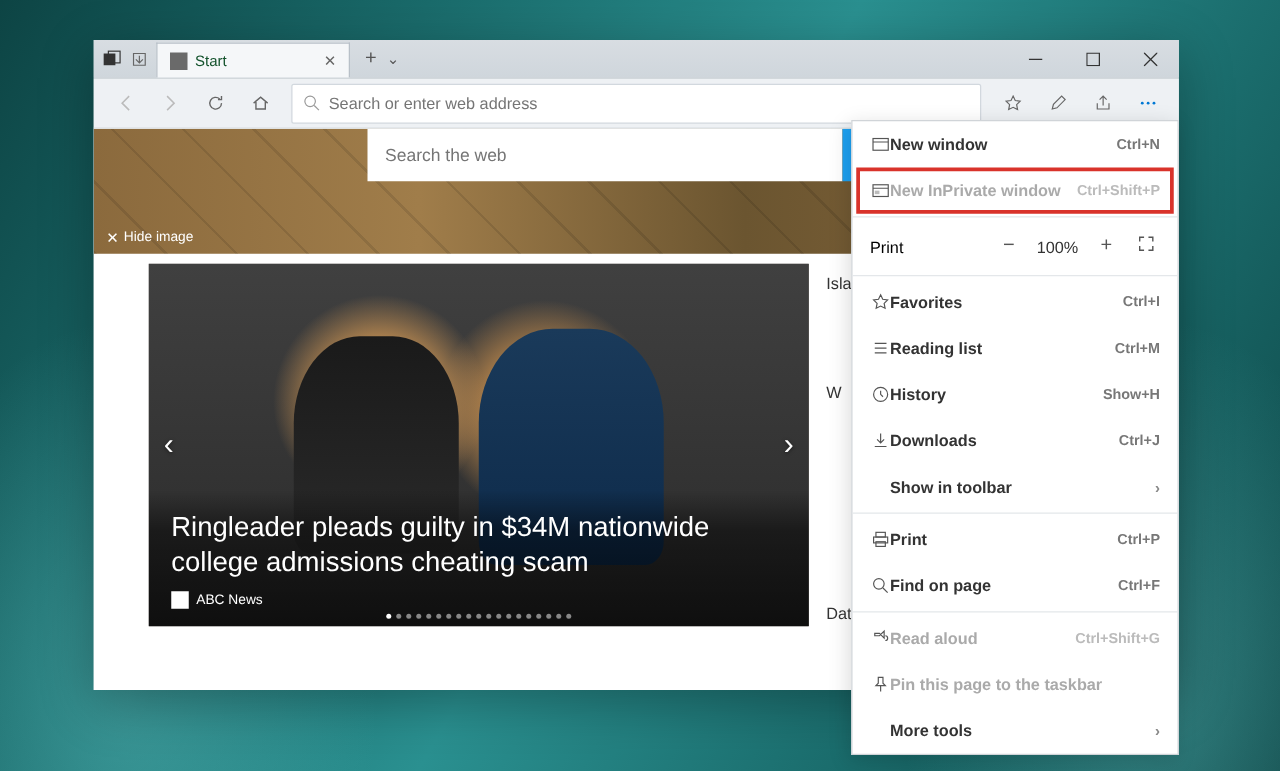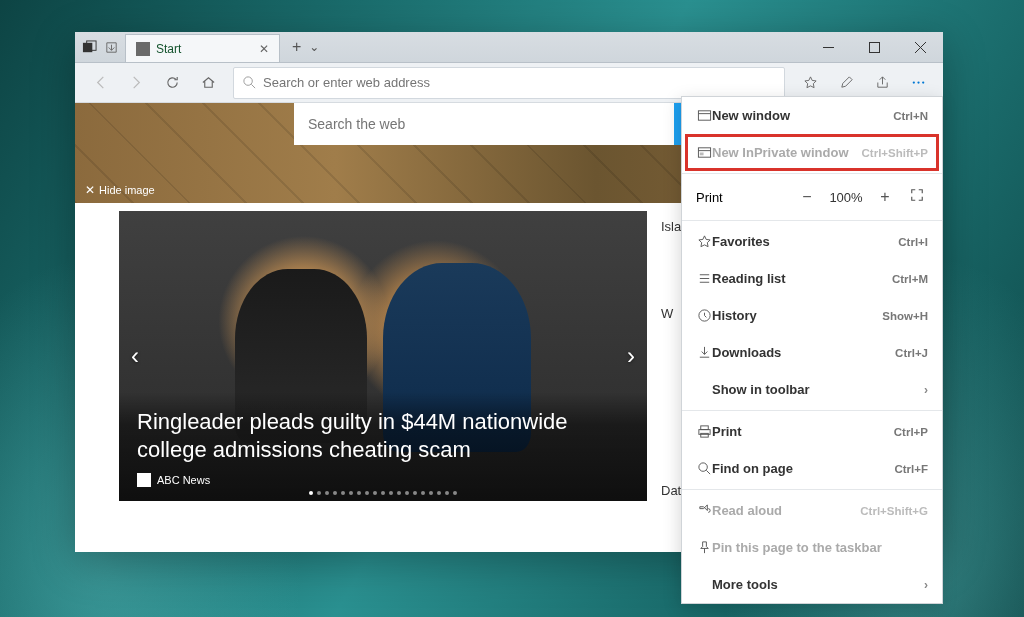--- a/index.html
+++ b/index.html
@@ -202,21 +202,21 @@
         </div>
     </div>
 
 
     <div class="feed-body">
       <div class="article">
         <div class="article-img"></div>
         <div class="carousel-arrow left">‹</div>
         <div class="carousel-arrow right">›</div>
         <div class="article-overlay">
-          <h2>Ringleader pleads guilty in $44M nationwide college admissions cheating scam</h2>
+          <h2>Ringleader pleads guilty in $34M nationwide college admissions cheating scam</h2>
           <div class="article-src">
             <span class="logo"></span>
             <span class="name">ABC News</span>
           </div>
         </div>
         <div class="dots">
           <span class="on"></span>
             <span></span>
             <span></span>
             <span></span>

